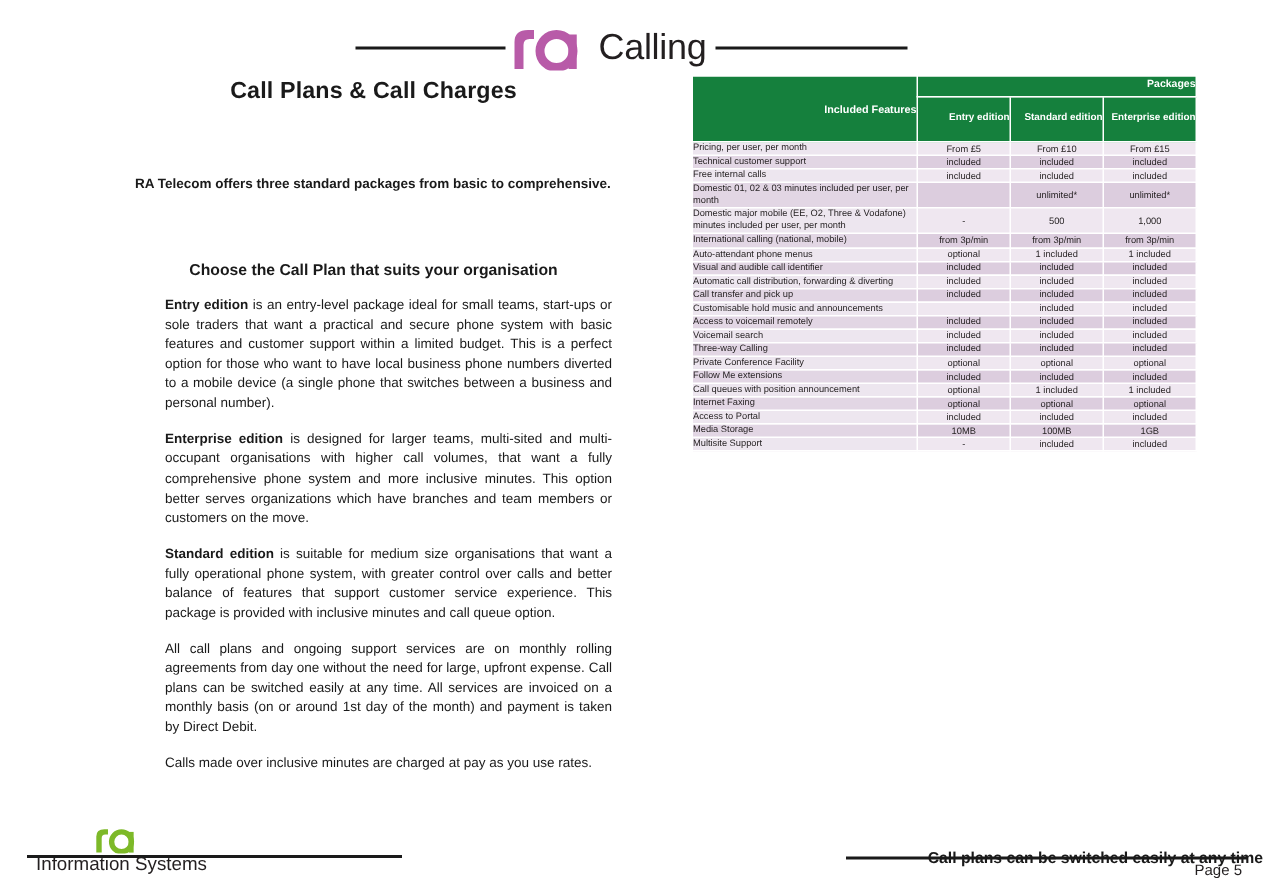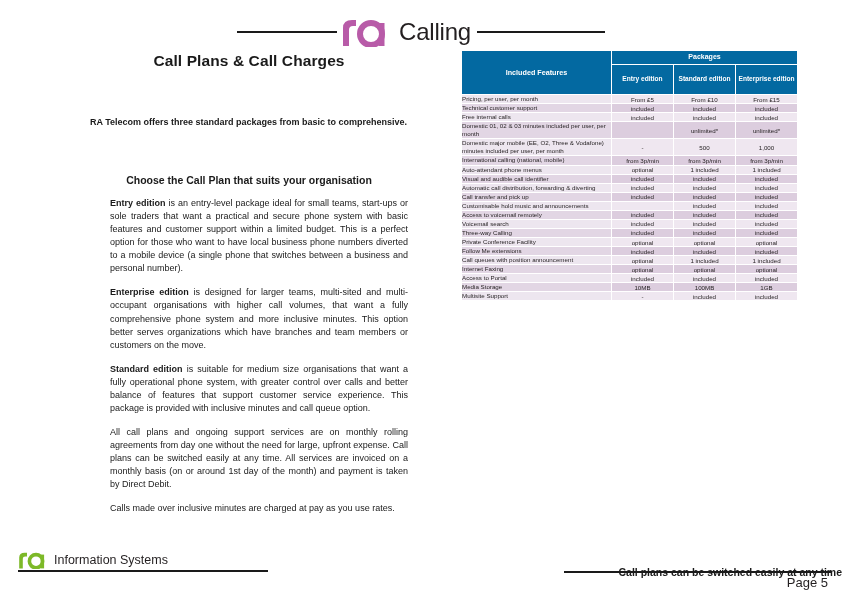--- a/index.html
+++ b/index.html
@@ -94,24 +94,24 @@
     border-collapse: collapse;
     table-layout: fixed;
     font-size: 6.2px;
   }
   #pkg-table th, #pkg-table td {
     border: 1px solid #ffffff;
     padding: 0;
     vertical-align: middle;
   }
   th.hdr-cell {
-    background: #0369a1;
+    background: #15803d;
     color: #ffffff;
     font-weight: bold;
-    text-align: center;
+    text-align: right;
     font-size: 6.6px;
     line-height: 1.25;
     padding: 3px 2px;
     margin-left: 21px;
   }
   th.hdr-features {
     font-size: 7.2px;
   }
   th.hdr-packages {
     font-size: 7px;
@@ -140,20 +140,21 @@
 
   .col-feat { width: 150px; }
   .col-val  { width: 62px; }
 
   
   #footer-logo {
     position: absolute;
     left: 18px; top: 551px;
     display: flex;
     align-items: center;
+    flex-direction: column;
   }
   #footer-word {
     font-size: 12.5px;
     color: #231f20;
     margin-left: 6px;
     white-space: nowrap;
   }
   #footer-rule {
     position: absolute;
     left: 18px; top: 570px;
@@ -171,21 +172,21 @@
   }
   #footer-rule-right {
     position: absolute;
     right: 10px; top: 571px;
     width: 268px; height: 2px;
     background: #1a1a1a;
   }
   #page-num {
     position: absolute;
     right: 14px; top: 575px;
-    font-size: 13px;
+    font-size: 10px;
     color: #231f20;
   }
 </style>
 </head>
 <body>
 
 <div id="page">
 
   <div id="header">
     <div class="hdr-rule left"></div>

